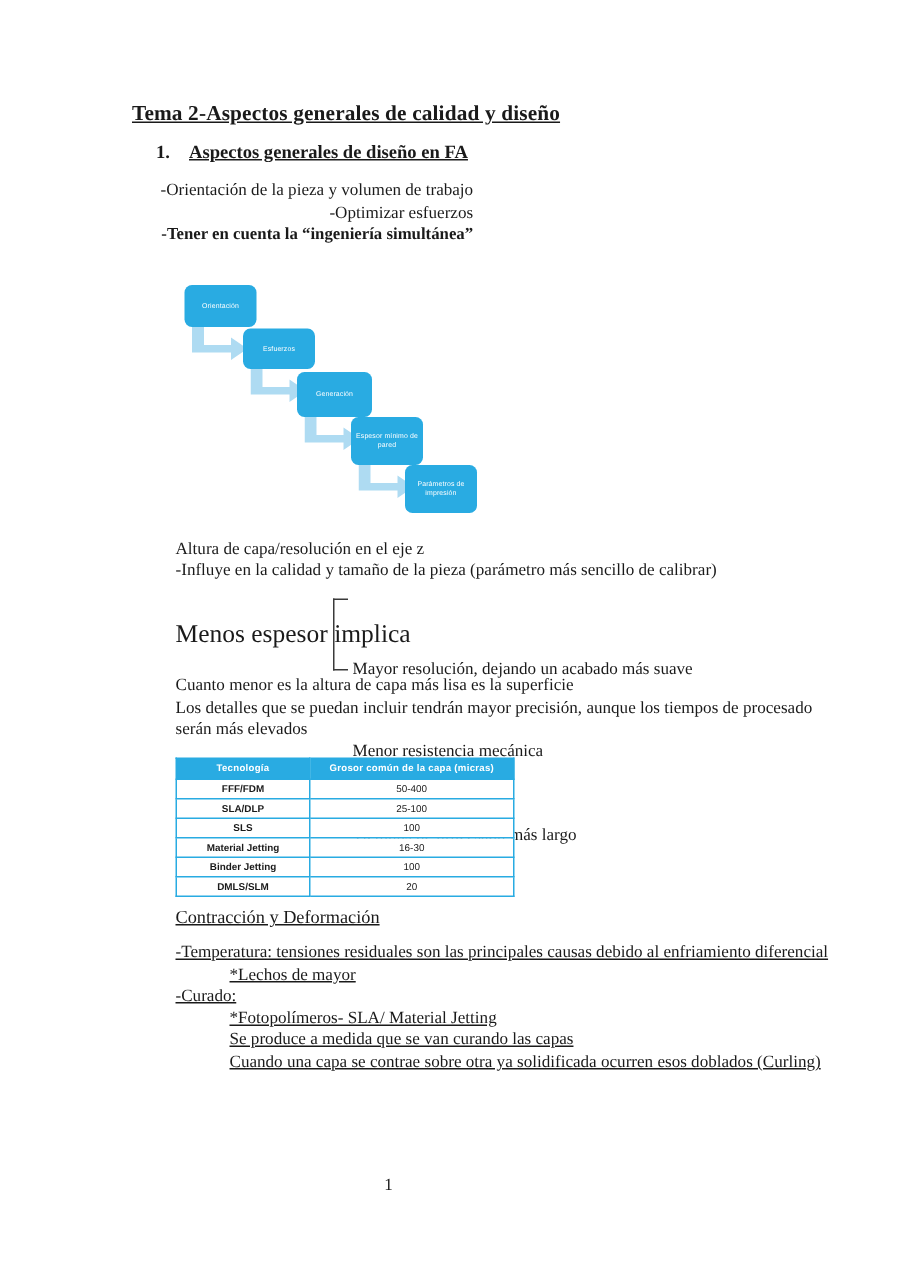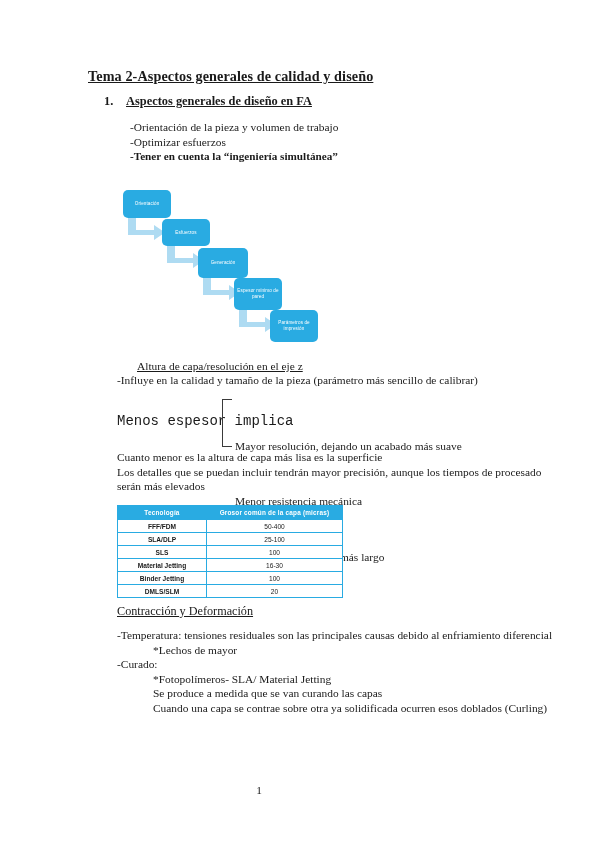--- a/index.html
+++ b/index.html
@@ -50,24 +50,25 @@
     font-weight: bold;
     text-decoration: none;
   }
   .numbered-heading .htext {
     text-decoration: underline;
   }
 
   
   .bullets {
     position: absolute;
-    left: 130px;
+    left: 107px;
     top: 120px;
     font-size: 11.4px;
     line-height: 14.6px;
+    text-align: right;
   }
   .bullets div { white-space: nowrap; }
   .bullets .strong-line {
     font-weight: bold;
     font-size: 11.2px;
   }
 
   
   .flowchart {
     position: absolute;
@@ -96,23 +97,21 @@
     position: absolute;
   }
   .fc-arrow svg { display: block; }
 
   
   .sec-altura-title {
     position: absolute;
     left: 117px;
     top: 360px;
     font-size: 11.4px;
-    text-decoration: underline;
-    white-space: nowrap;
-    margin-left: 20px;
+    white-space: nowrap;
   }
   .sec-altura-line {
     position: absolute;
     left: 117px;
     top: 374px;
     font-size: 11.4px;
     white-space: nowrap;
   }
 
   
@@ -120,23 +119,22 @@
     position: absolute;
     left: 117px;
     top: 399px;
     width: 420px;
     height: 48px;
   }
   .brace-label {
     position: absolute;
     left: 0px;
     top: 14px;
-    font-size: 14px;
-    white-space: nowrap;
-    font-family: Liberation Mono, monospace;
+    font-size: 17px;
+    white-space: nowrap;
   }
   .brace-mark {
     position: absolute;
     left: 105px;
     top: 0px;
     width: 9px;
     height: 46px;
     border-left: 1px solid #3a3a3a;
     border-top: 1px solid #3a3a3a;
     border-bottom: 1px solid #3a3a3a;
@@ -208,20 +206,21 @@
   }
 
   
   .final-block {
     position: absolute;
     left: 117px;
     top: 628px;
     font-size: 11.4px;
     line-height: 14.6px;
     width: 420px;
+    text-decoration: underline;
   }
   .final-block div { white-space: nowrap; }
   .final-block .indent1 { padding-left: 36px; }
 
   
   .page-number {
     position: absolute;
     left: 0;
     right: 0;
     top: 784px;

